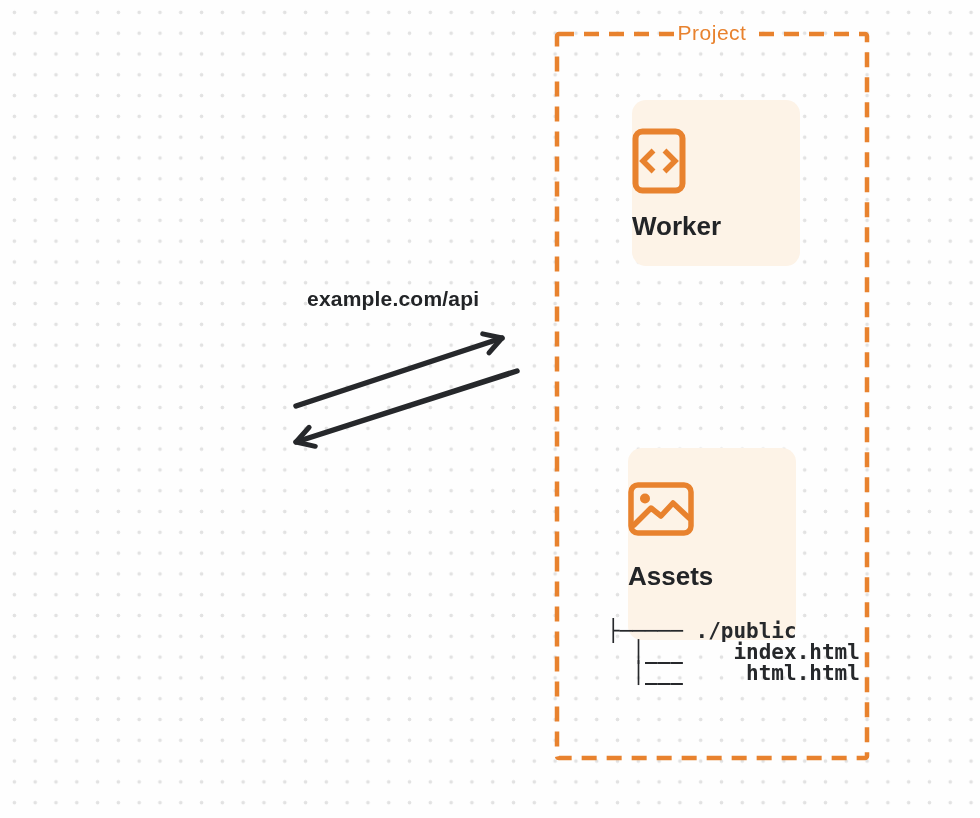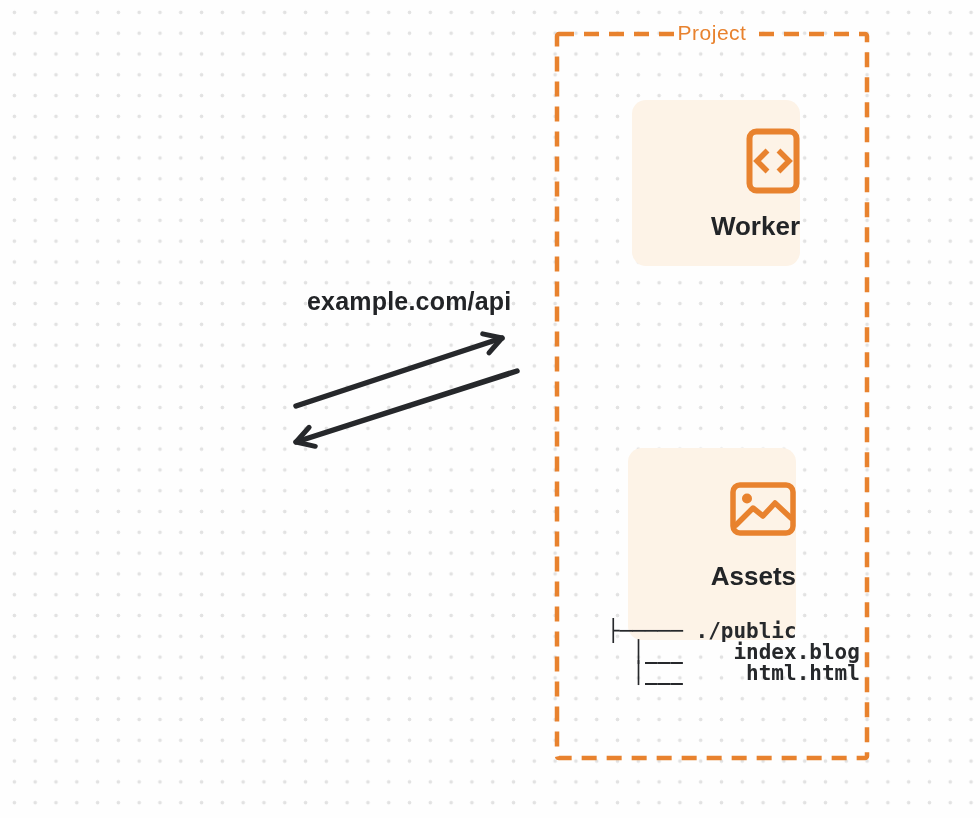--- a/index.html
+++ b/index.html
@@ -26,21 +26,21 @@
   .project-label {
     position: absolute; left: 556px; top: 21px; width: 312px;
     text-align: center;
     font-size: 21px; font-weight: 400; color: #E8822E;
     letter-spacing: 0.5px;
   }
   .project-label span { background: #FEFEFE; padding: 0 3px; }
   .card {
     position: absolute;
     box-sizing: border-box;
-    display: flex; flex-direction: column; align-items: flex-end;
+    display: flex; flex-direction: column; align-items: flex-start;
     border-radius: 14px;
   }
   .card .card-label {
     font-size: 26px; font-weight: 700; color: #222427;
   }
   .worker-card {
     left: 632px; top: 100px; width: 168px; height: 166px;
     background: #FDF3E7; padding-top: 28px;
   }
   .worker-card .card-label { margin-top: 17px; }
@@ -49,21 +49,21 @@
     background: #FDF3E7; padding-top: 34px;
   }
   .assets-card .card-label { margin-top: 25px; }
   .client-card {
     left: 82px; top: 315px; width: 168px; height: 165px;
     background: #F4F4F5; border-radius: 12px;
     justify-content: center;
   }
   .request-label {
     position: absolute; left: 307px; top: 287px;
-    font-size: 25px; font-weight: 700; color: #222427;
+    font-size: 21px; font-weight: 700; color: #222427;
     letter-spacing: 0.2px;
   }
   .file-tree {
     position: absolute; left: 607px; top: 621px;
     margin: 0;
     font-family: "DejaVu Sans Mono", monospace;
     font-size: 21px; line-height: 21px; font-weight: 600;
     color: #26282B;
     white-space: pre;
   }
@@ -102,18 +102,18 @@
 
   <div class="card assets-card">
     <svg width="66" height="54" viewBox="0 0 66 54">
       <rect x="3" y="3" width="60" height="48" rx="7" fill="none" stroke="#E8822E" stroke-width="5.5"></rect>
       <circle cx="17" cy="16.5" r="5" fill="#E8822E"></circle>
       <path d="M6,43 L23,26 L33,34 L45,21 L61,36" fill="none" stroke="#E8822E" stroke-width="5.5" stroke-linejoin="round" stroke-linecap="round"></path>
     </svg>
     <div class="card-label">Assets</div>
   </div>
 
-  <pre class="file-tree"><div>├───── ./public</div><div>  │___    index.blog</div><div>  │___     html.html</div></pre>
+  <pre class="file-tree"><div>├───── ./public</div><div>  │___    index.html</div><div>  │___     html.html</div></pre>
 
 
   <div class="request-label">example.com/api</div>
 
 </div>
 
 </body></html>

